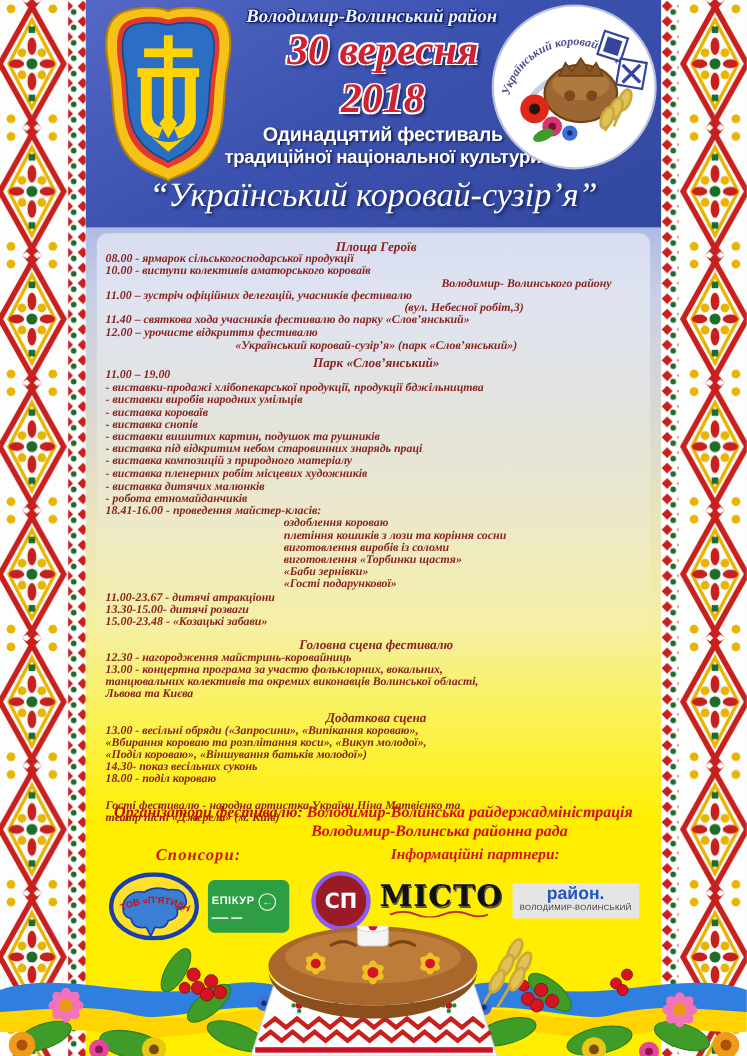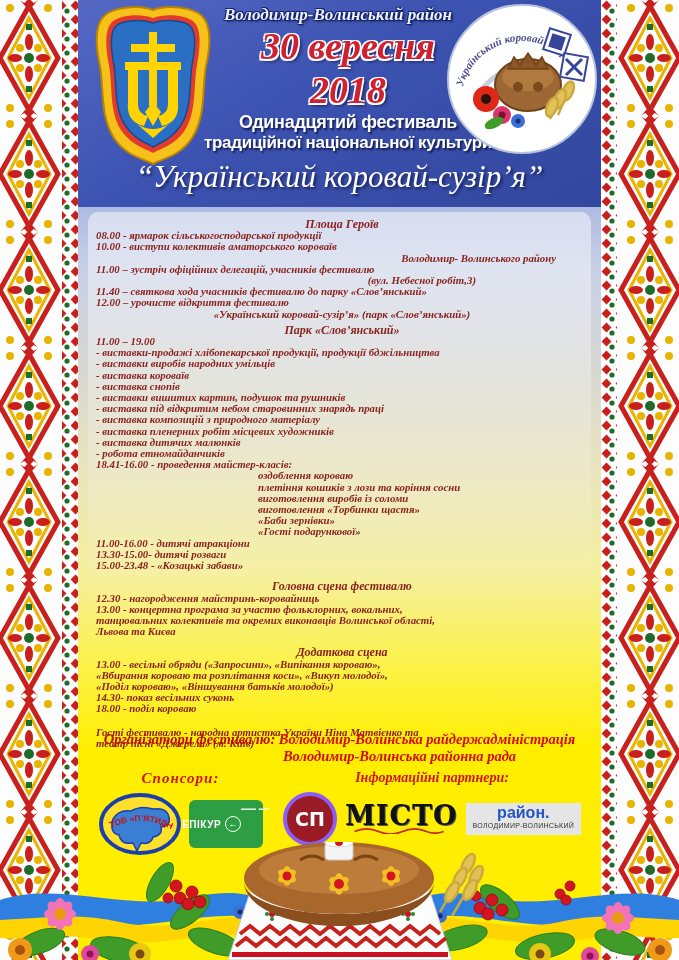--- a/index.html
+++ b/index.html
@@ -50,21 +50,21 @@
   .organizers{position:absolute;left:88px;top:731px;width:503px;z-index:4;text-align:center;
       color:#d40c0c;font-weight:bold;font-style:italic;font-size:14.5px;line-height:17px;}
   .organizers .lbl{color:#c00a0a;}
   
   .bottom-row{position:absolute;left:88px;top:770px;width:503px;z-index:4;display:flex;}
   .sp-col{width:185px;} .ip-col{width:318px;}
   .sp-label{text-align:center;color:#cf1616;font-style:italic;font-weight:bold;font-size:15px;letter-spacing:1px;}
   .ip-label{text-align:center;color:#cf1616;font-style:italic;font-weight:bold;font-size:14px;}
   .logo-row{display:flex;align-items:center;justify-content:center;margin-top:6px;gap:8px;}
   .logo-epikur{width:74px;height:48px;background:#2d9e44;border-radius:6px;color:#fff;
-      font-family:"Liberation Sans",sans-serif;display:flex;flex-direction:row;justify-content:center;padding:2px 4px;box-sizing:border-box;}
+      font-family:"Liberation Sans",sans-serif;display:flex;flex-direction:column;justify-content:center;padding:2px 4px;box-sizing:border-box;}
   .logo-epikur .row1{display:flex;align-items:center;gap:4px;font-weight:bold;font-size:10px;letter-spacing:.5px;}
   .logo-epikur .arrow{width:14px;height:14px;border:1.5px solid #fff;border-radius:50%;display:flex;align-items:center;justify-content:center;font-size:9px;}
   .logo-sp{width:46px;height:46px;border-radius:50%;background:#9a1b25;color:#fff;display:flex;align-items:center;justify-content:center;
       font-family:"DejaVu Sans",sans-serif;font-weight:bold;font-size:19px;border:4px solid #8b5cf6;}
   .logo-misto{font-family:"DejaVu Serif",serif;font-weight:bold;font-size:27px;color:#111;letter-spacing:1px;
       text-shadow:1px 1px 0 #555;line-height:24px;text-align:center;}
   .logo-misto .squig{display:block;height:6px;}
   .logo-raion{background:#e5e5e5;padding:3px 7px;text-align:center;font-family:"Liberation Sans",sans-serif;line-height:13px;}
   .logo-raion .r1{color:#2255c4;font-weight:bold;font-size:16px;}
   .logo-raion .r2{color:#333;font-size:7px;letter-spacing:.3px;}
@@ -259,21 +259,21 @@
       <div class="line left">- виставка пленерних робіт місцевих художників</div>
       <div class="line left">- виставка дитячих малюнків</div>
       <div class="line left">- робота етномайданчиків</div>
       <div class="line left">18.41-16.00 - проведення майстер-класів:</div>
       <div class="line indent">оздоблення короваю</div>
       <div class="line indent">плетіння кошиків з лози та коріння сосни</div>
       <div class="line indent">виготовлення виробів із соломи</div>
       <div class="line indent">виготовлення «Торбинки щастя»</div>
       <div class="line indent">«Баби зернівки»</div>
       <div class="line indent">«Гості подарункової»</div>
-      <div class="line left">11.00-16.00 - дитячі атракціони</div>
+      <div class="line left">11.00-23.67 - дитячі атракціони</div>
       <div class="line left">13.30-15.00- дитячі розваги</div>
       <div class="line left">15.00-23.48 - «Козацькі забави»</div>
       <div class="sec-title gap">Головна сцена фестивалю</div>
       <div class="line left">12.30 - нагородження майстринь-коровайниць</div>
       <div class="line left">13.00 - концертна програма за участю фольклорних, вокальних,</div>
       <div class="line left"> танцювальних колективів та окремих виконавців Волинської області,</div>
       <div class="line left"> Львова та Києва</div>
       <div class="sec-title gap">Додаткова сцена</div>
       <div class="line left">13.00 - весільні обряди («Запросини», «Випікання короваю»,</div>
       <div class="line left">«Вбирання короваю та розплітання коси», «Викуп молодої»,</div>

